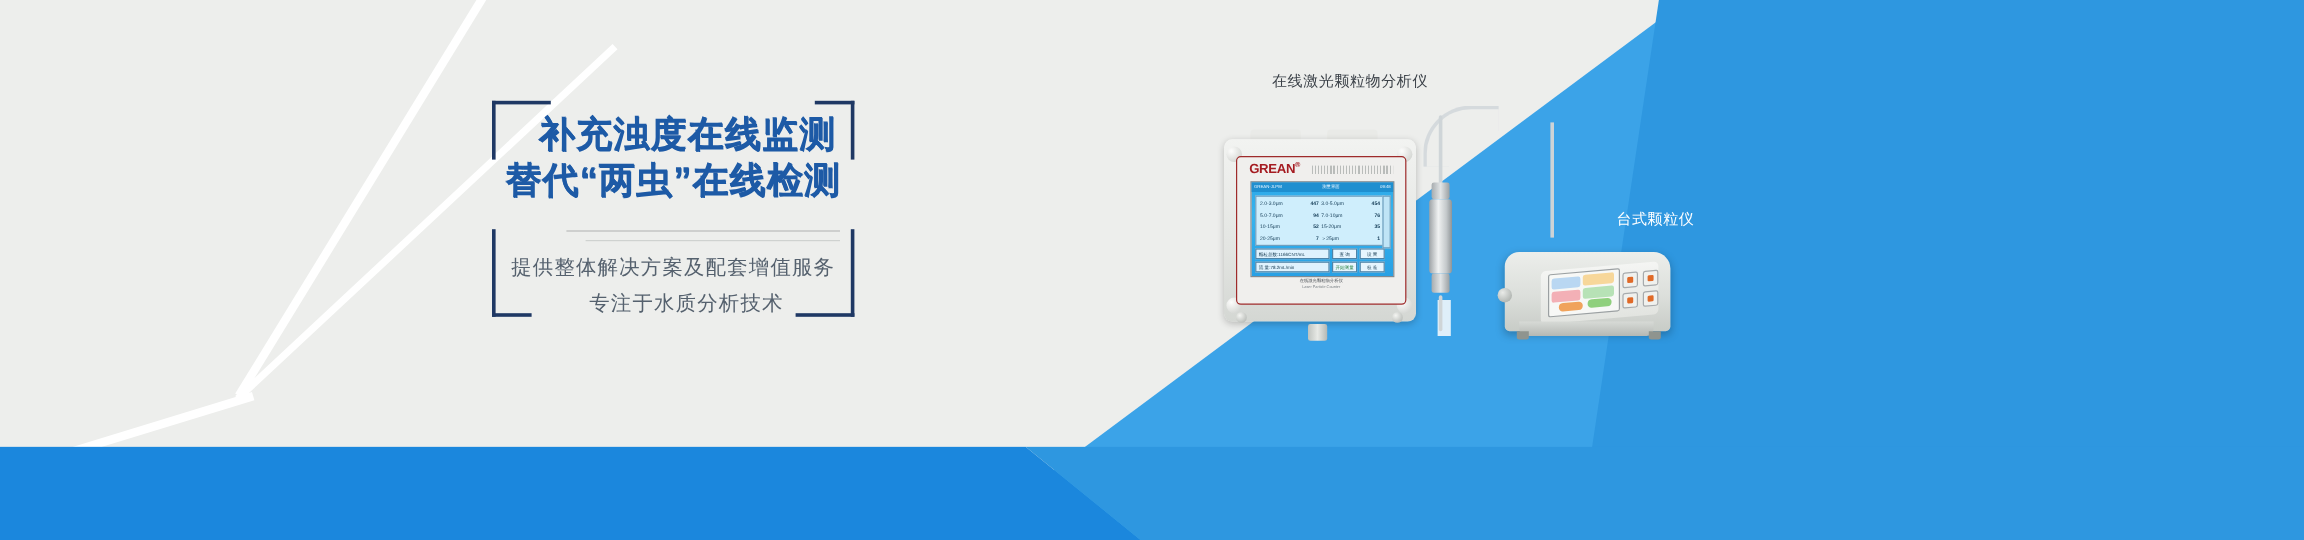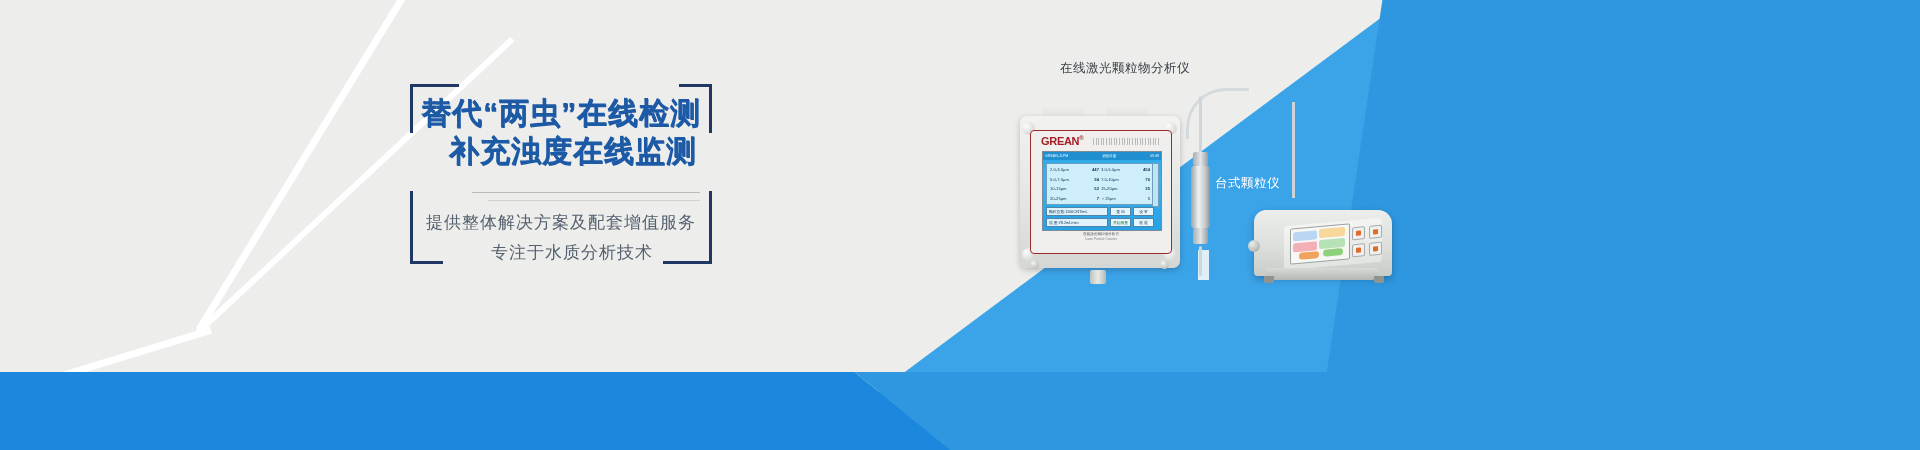--- a/index.html
+++ b/index.html
@@ -59,21 +59,21 @@
   .divider{position:absolute;left:62px;top:108px;width:228px;height:1px;background:#b9bcba;}
   .divider2{position:absolute;left:78px;top:116px;width:212px;height:1px;background:#cfd2d0;}
 
   .subtitle{position:absolute;left:0;top:124px;width:302px;text-align:center;}
   .sub-line{color:#55616e;font-size:17px;line-height:30px;white-space:nowrap;letter-spacing:1px;}
   .sub-line-1{padding-left:22px;}
 
   
   .prod-label{position:absolute;font-size:12.5px;color:#3b4148;white-space:nowrap;letter-spacing:0.5px;}
   .label-analyzer{left:1060px;top:60px;}
-  .label-bench{left:1215px;top:175px;color:#ffffff;}
+  .label-bench{left:1347px;top:175px;color:#ffffff;}
 
   
   .analyzer{position:absolute;left:1012px;top:104px;width:175px;height:175px;}
   .an-body{
     position:absolute;left:8px;top:12px;width:160px;height:152px;
     background:linear-gradient(180deg,#f2f3f1 0%,#e3e5e2 60%,#d4d7d3 100%);
     border-radius:7px;
     box-shadow:0 2px 6px rgba(0,0,0,.22);
   }
   .an-tab{position:absolute;background:#e9eae7;border-radius:3px 3px 0 0;height:12px;top:4px;}
@@ -224,22 +224,22 @@
   <div class="bg-bottom-bar"></div>
   <div class="bg-bottom-bar2"></div>
 
   <div class="text-block">
     <div class="corner corner-tl"></div>
     <div class="corner corner-tr"></div>
     <div class="corner corner-bl"></div>
     <div class="corner corner-br"></div>
 
     <div class="headline">
+      <div class="hl-line hl-line-1">补充浊度在线监测</div>
       <div class="hl-line hl-line-2">替代“两虫”在线检测</div>
-      <div class="hl-line hl-line-1">补充浊度在线监测</div>
     </div>
 
     <div class="divider"></div>
     <div class="divider2"></div>
 
     <div class="subtitle">
       <div class="sub-line sub-line-2">提供整体解决方案及配套增值服务</div>
       <div class="sub-line sub-line-1">专注于水质分析技术</div>
     </div>
   </div>

